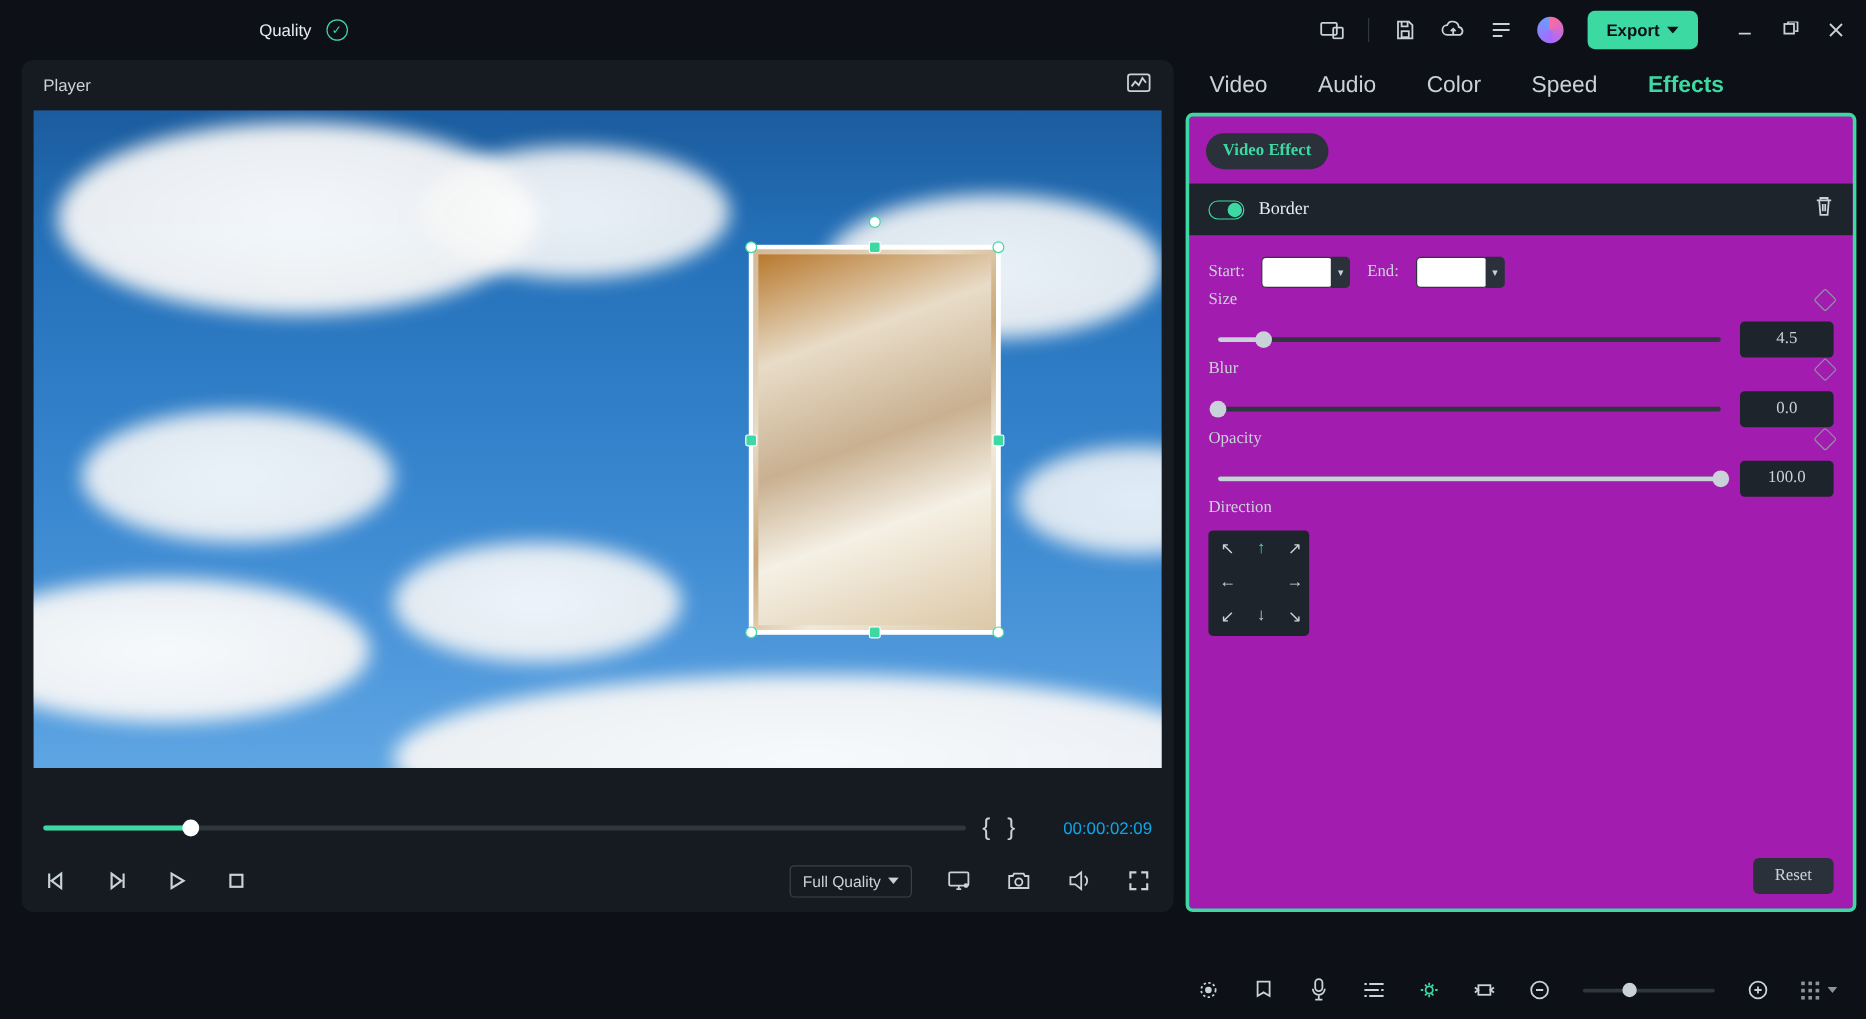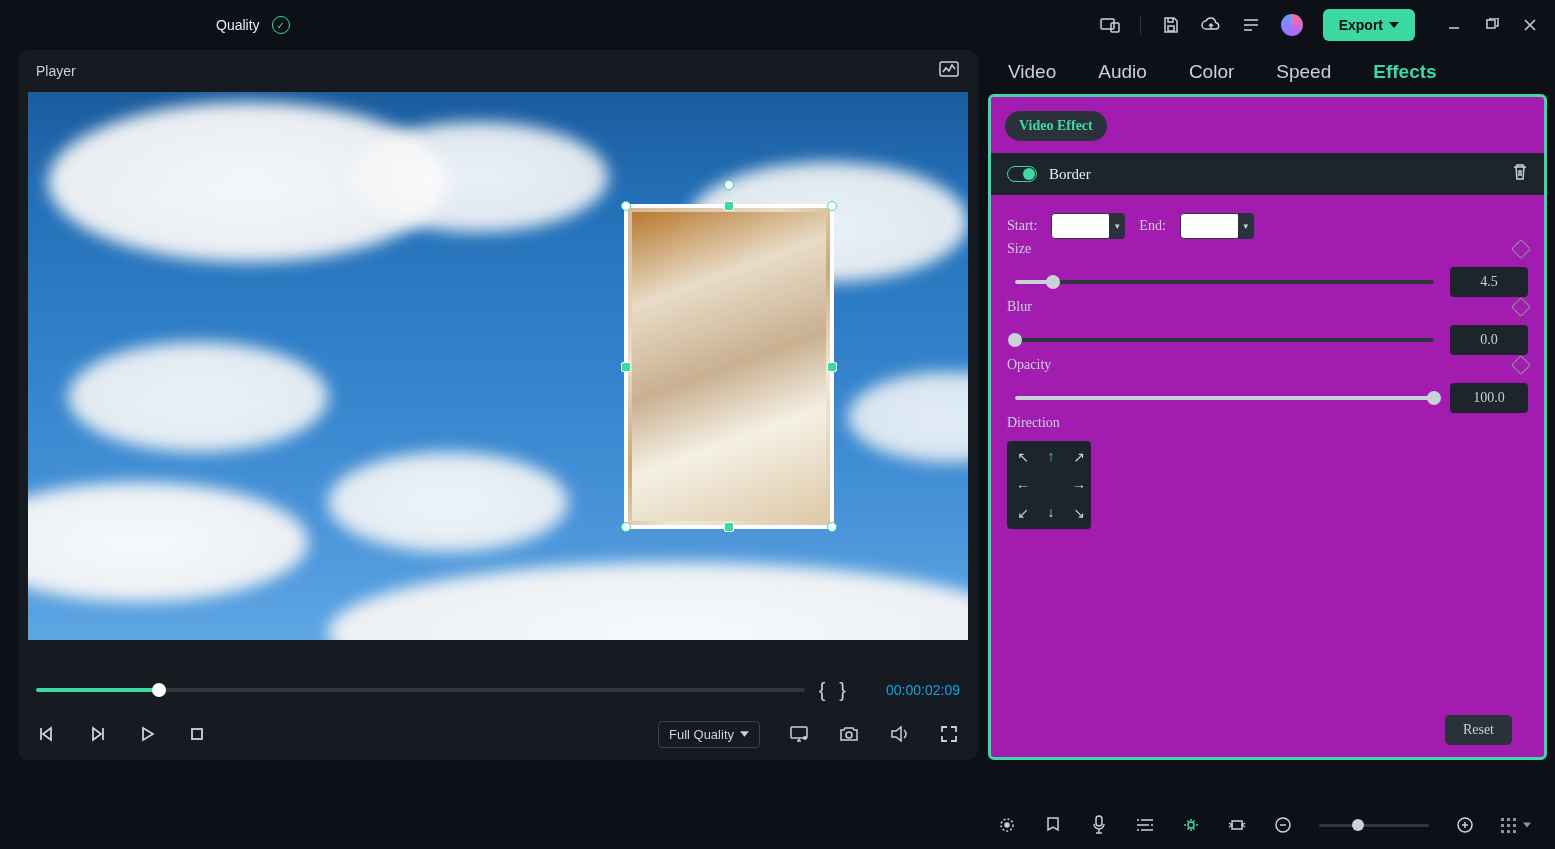--- a/index.html
+++ b/index.html
@@ -249,21 +249,21 @@
     display:flex;align-items:center;justify-content:center; font-size:14px; color:#c9d1d9;
   }
 
   .direction-grid {
     display:grid; grid-template-columns:repeat(3,28px); grid-template-rows:repeat(3,28px);
     gap:0px; background:#1e242c; border-radius:4px; width:84px; padding:2px;
   }
   .dir-cell { display:flex;align-items:center;justify-content:center; color:#c9d1d9; cursor:pointer; font-size:14px;}
   .dir-cell.active { color:#3dd9a3; }
 
-  .reset-row { margin-top:auto; padding:12px 32px; display:flex; justify-content:flex-end;}
+  .reset-row { margin-top:auto; padding:12px 16px; display:flex; justify-content:flex-end;}
   .reset-btn {
     background:#2a313a; color:#c9d1d9; padding:7px 18px; border-radius:5px; font-size:14px; cursor:pointer;
   }
 
   
   .bottombar {
     position:absolute; left:0; right:0; bottom:0; height:48px;
     display:flex; align-items:center; justify-content:flex-end; gap:26px;
     padding:0 24px 0 0;
     background:#0d1117;

